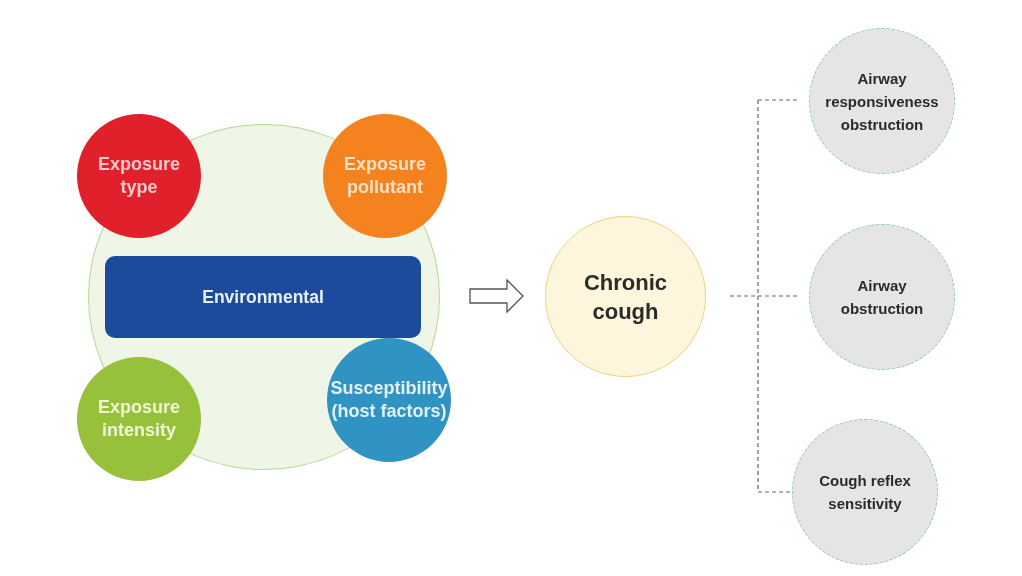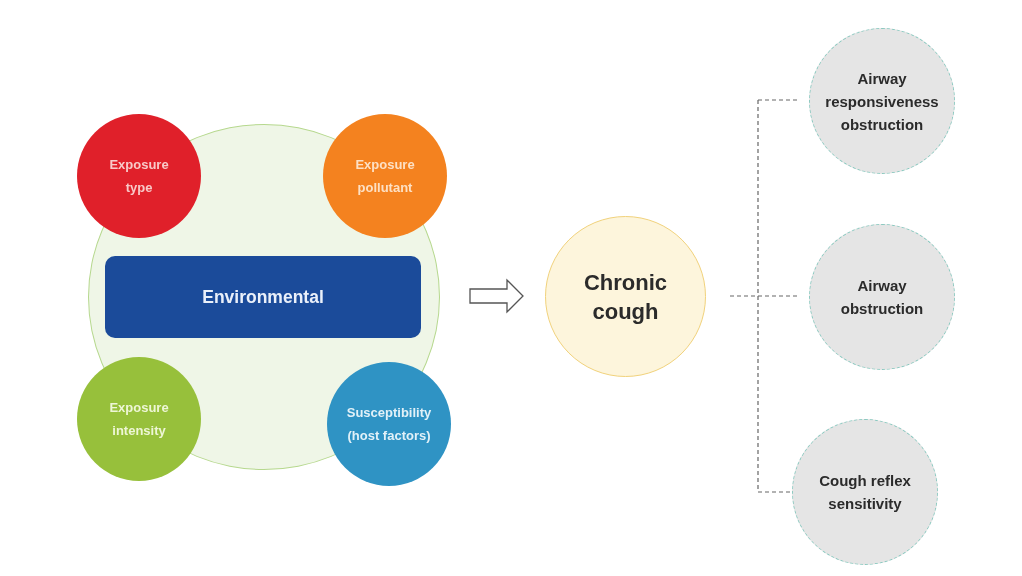--- a/index.html
+++ b/index.html
@@ -4,25 +4,25 @@
 <style>
   html, body { margin: 0; padding: 0; background: #ffffff; }
   body { width: 1022px; height: 576px; position: relative; overflow: hidden;
          font-family: "Liberation Sans", "DejaVu Sans", sans-serif; }
   .abs { position: absolute; }
   .circle { position: absolute; border-radius: 50%; display: flex; align-items: center;
             justify-content: center; text-align: center; box-sizing: border-box; }
   .big-green { left: 88px; top: 124px; width: 352px; height: 346px;
                background: #eff6e7; border: 1.5px solid #b6d88e; }
   .factor { width: 124px; height: 124px; color: #f6e8e4; font-weight: bold;
-            font-size: 13px; line-height: 23px; }
+            font-size: 18px; line-height: 23px; }
   .f-type { left: 77px; top: 114px; background: #e0202a; color: #f8c9c8; }
   .f-dur { left: 323px; top: 114px; background: #f4821f; color: #fde0c4; }
   .f-int { left: 77px; top: 357px; background: #97c03b; color: #eef6d6; }
-  .f-sus { left: 327px; top: 362px; background: #2f93c4; color: #e2f1f8; }
+  .f-sus { left: 327px; top: 338px; background: #2f93c4; color: #e2f1f8; }
   .center-box { left: 105px; top: 256px; width: 316px; height: 82px; background: #1b4b9a;
                 border-radius: 10px; color: #eaf0fa; font-weight: bold; font-size: 17.5px;
                 line-height: 27px; display: flex; align-items: center; justify-content: center;
                 text-align: center; }
   .chronic { left: 545px; top: 216px; width: 161px; height: 161px; background: #fdf5dc;
              border: 1.5px solid #f1d27c; color: #2b2b2b; font-weight: bold; font-size: 22px;
              line-height: 29px; }
   .outcome { width: 146px; height: 146px; border: 1.5px dashed #8cc9c0; background: #e5e5e5;
              color: #2b2b2b; font-weight: bold; font-size: 15px; line-height: 23px; }
   .o1 { left: 809px; top: 28px; }

